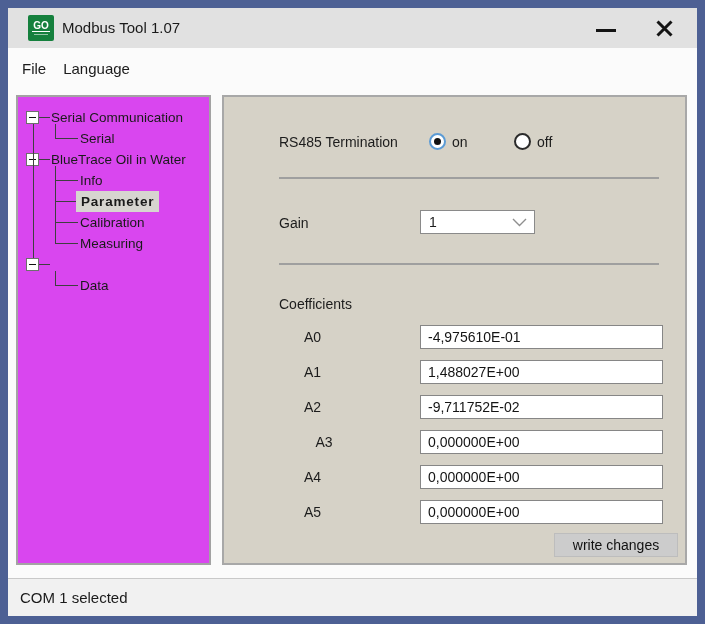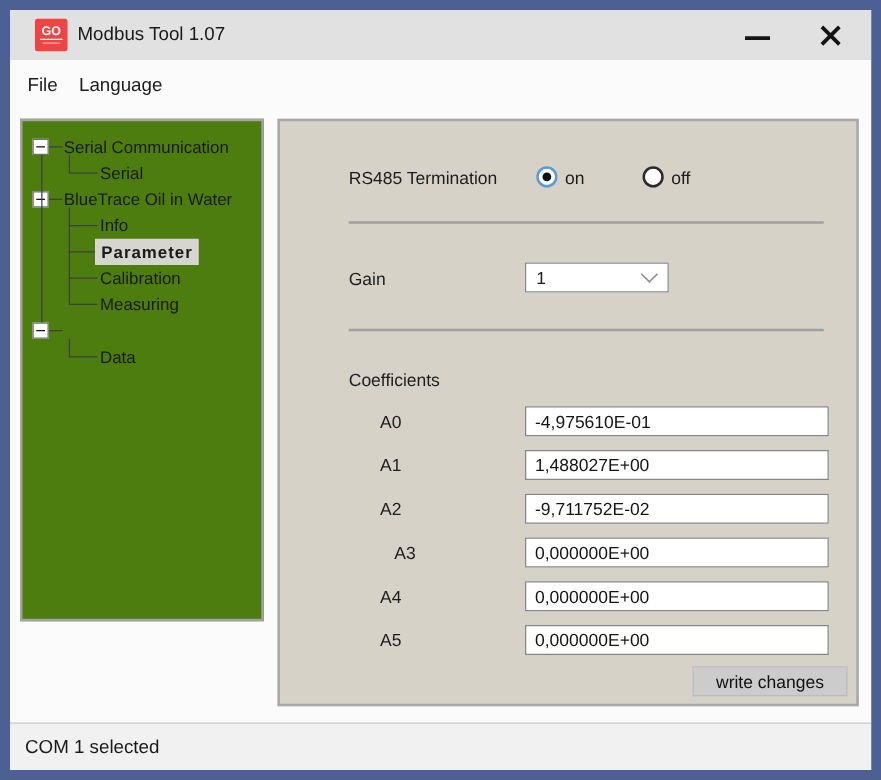--- a/index.html
+++ b/index.html
@@ -6,37 +6,37 @@
   #root{
     position:relative;width:705px;height:624px;
     background:#fbfbfb;
     font-family:"Liberation Sans", sans-serif;
     color:#1c1c1c;overflow:hidden;
   }
   .frame{position:absolute;inset:0;border:8px solid #4d6094;pointer-events:none;z-index:30;}
 
   
   .titlebar{position:absolute;left:8px;top:8px;width:689px;height:40px;background:#e1e1e1;}
-  .app-icon{position:absolute;left:20px;top:7px;width:26px;height:26px;background:#ef4444;border-radius:2px;
+  .app-icon{position:absolute;left:20px;top:7px;width:26px;height:26px;background:#15803d;border-radius:2px;
     display:flex;flex-direction:column;align-items:center;justify-content:center;}
   .app-icon .go{color:#fff;font-weight:bold;font-size:10px;line-height:1.05;border-bottom:1px solid #fff;padding:0 1px;}
   .app-icon .micro{width:14px;height:1px;background:rgba(255,255,255,.55);margin-top:2px;}
   .win-title{position:absolute;left:54px;top:0;height:40px;line-height:40px;font-size:15px;color:#1a1a1a;}
   .win-btn{position:absolute;top:0;height:40px;display:flex;align-items:center;justify-content:center;cursor:default;}
   .btn-min{left:580px;width:36px;}
   .btn-min .dash{width:20px;height:3px;background:#141414;margin-top:4px;}
   .btn-close{left:634px;width:44px;}
 
   
   .menubar{position:absolute;left:8px;top:48px;width:549px;height:40px;background:#fbfbfb;
     display:flex;align-items:center;padding-left:12px;gap:13px;box-sizing:border-box;font-size:15px;}
   .menu-item{padding:2px 2px;}
 
   
-  .treepanel{position:absolute;left:16px;top:95px;width:195px;height:402px;background:#4d7c0f;
+  .treepanel{position:absolute;left:16px;top:95px;width:195px;height:470px;background:#d946ef;
     border:2px solid #a3a3a3;box-sizing:border-box;}
   #tree{position:absolute;inset:0;font-size:13.5px;color:#1a1a1a;}
   .tree-label{position:absolute;height:21px;line-height:21px;white-space:nowrap;}
   .tree-label.sel{font-weight:bold;letter-spacing:.8px;background:#d7d5d0;padding:0 5px;margin-left:-4px;}
   .hline{position:absolute;height:1px;background:#3f3f3f;}
   .vline{position:absolute;width:1px;background:#3f3f3f;}
   .expander{position:absolute;width:13px;height:13px;background:#fff;border:1px solid #6e6e6e;
     box-sizing:border-box;display:flex;align-items:center;justify-content:center;}
   .expander .minus{width:7px;height:1px;background:#111;}
 

